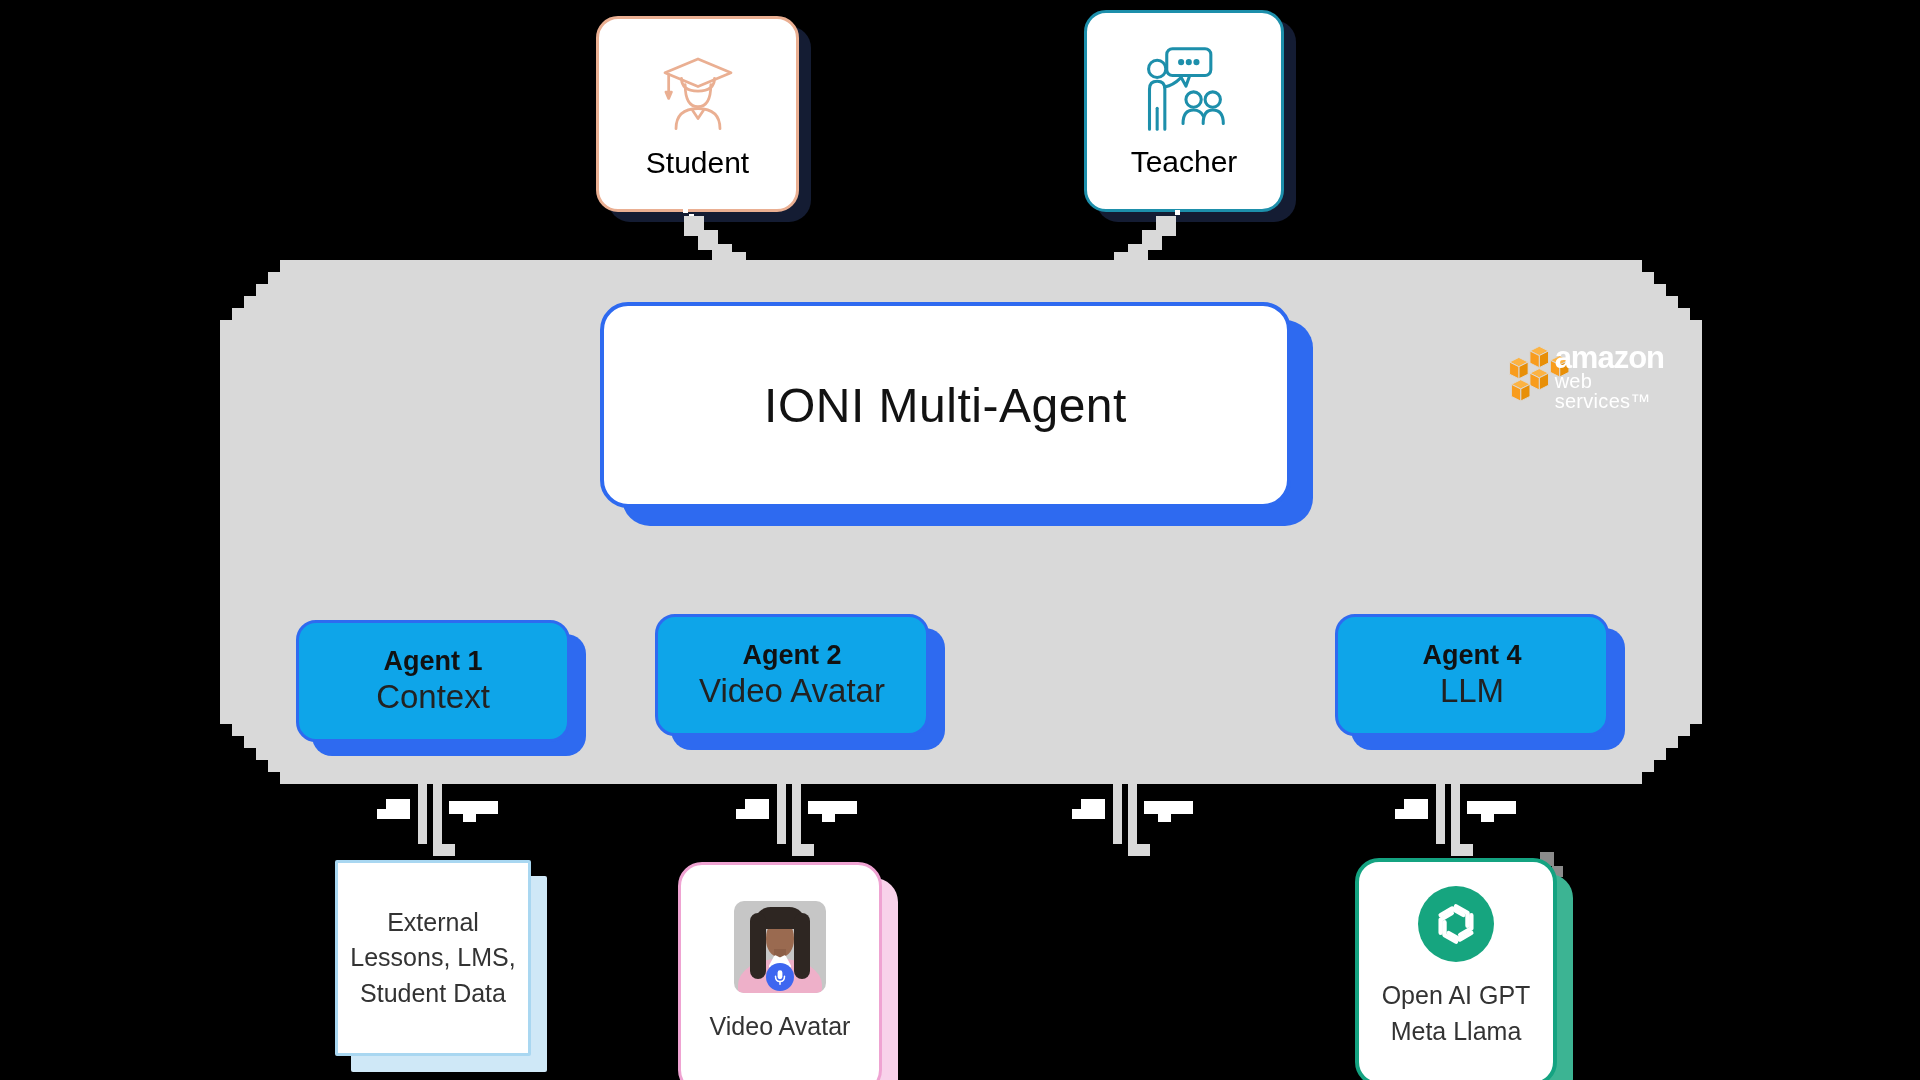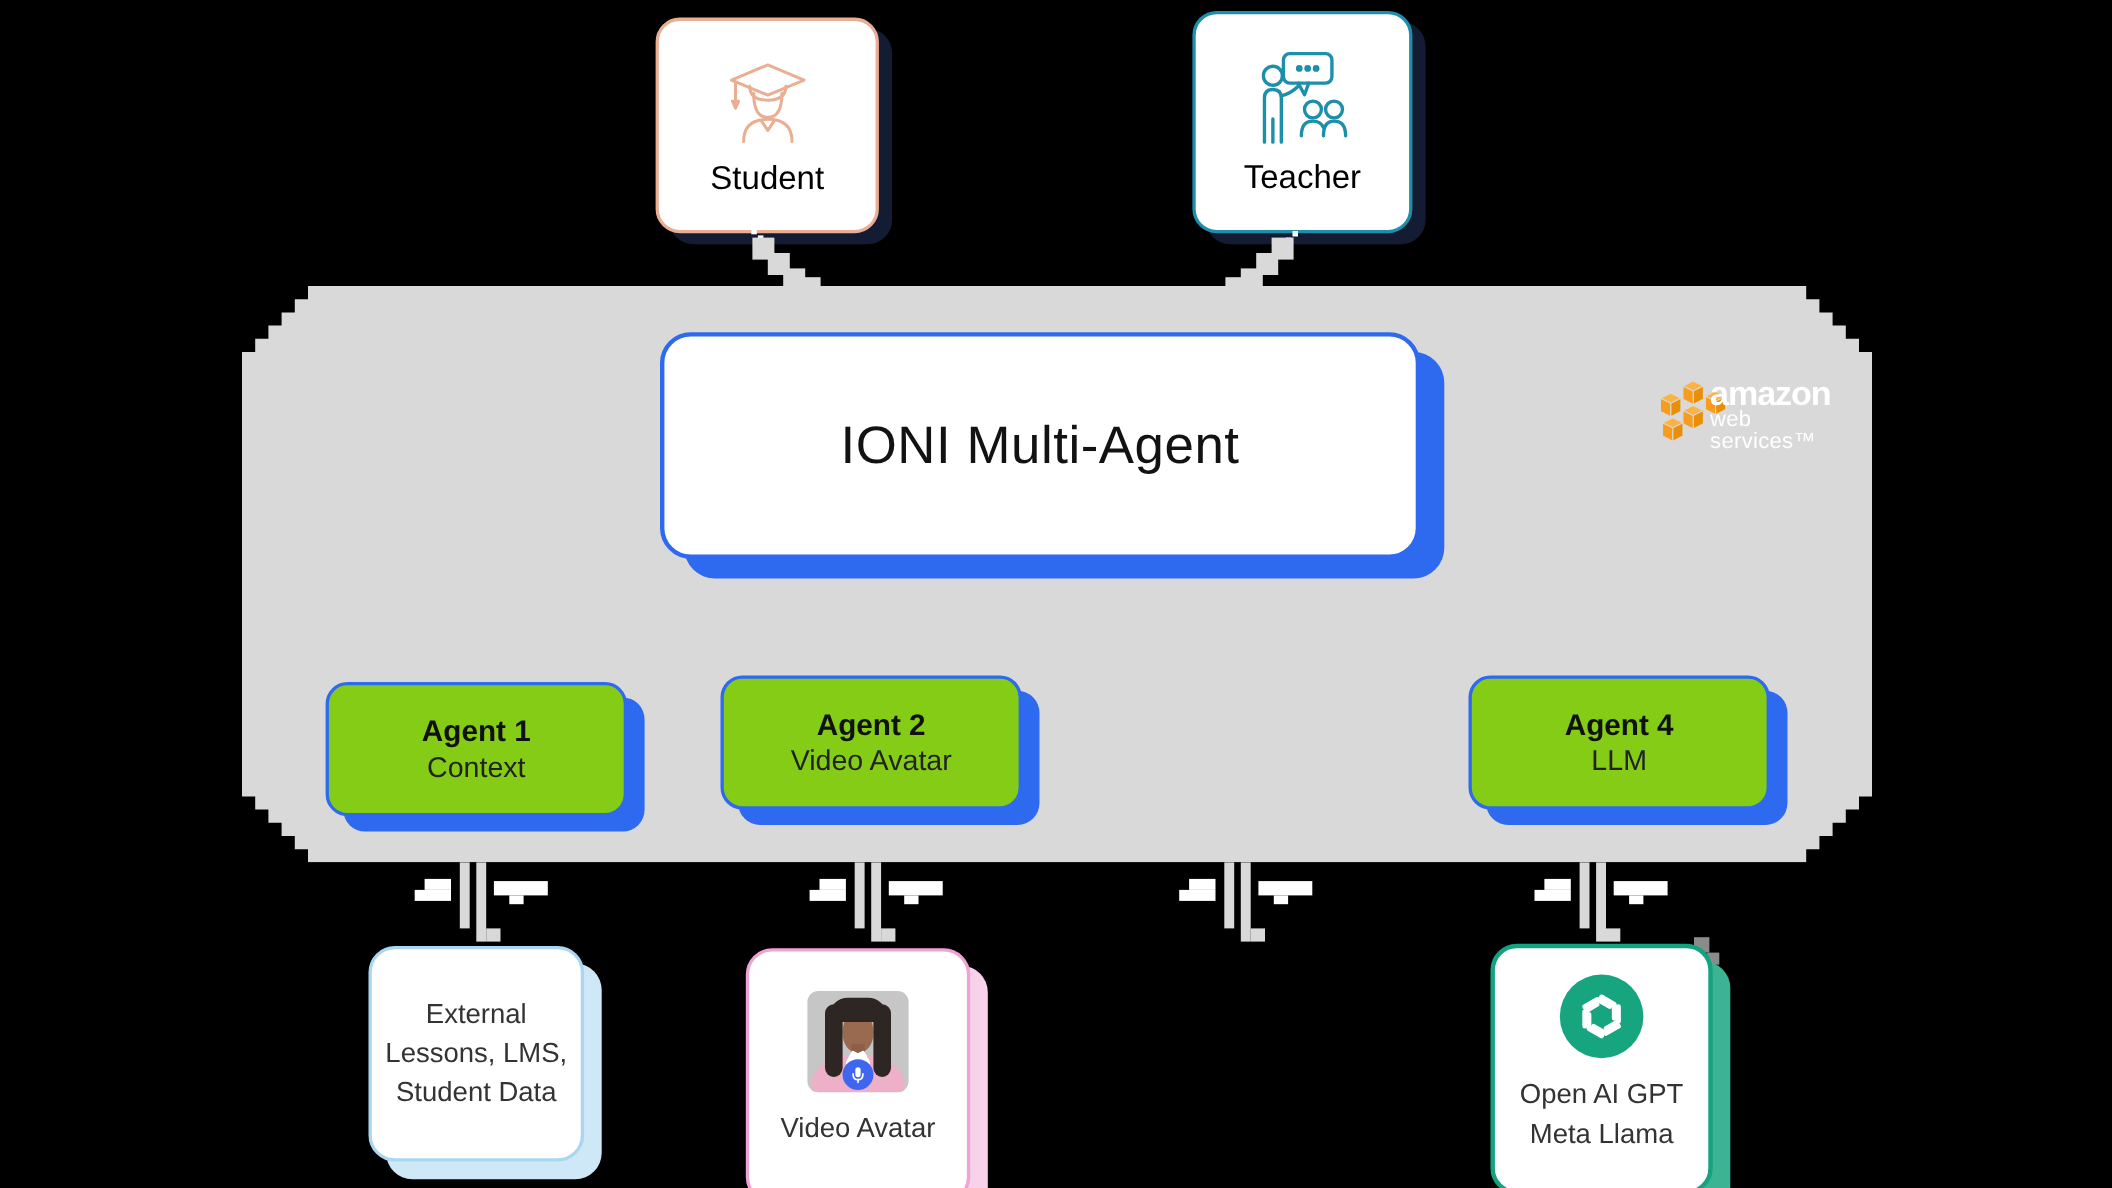--- a/index.html
+++ b/index.html
@@ -31,39 +31,39 @@
             display:flex;align-items:center;justify-content:center;}
   .ioni-title{font-size:48px;color:#121212;letter-spacing:.5px;}
 
   
   .aws{position:absolute;left:1504px;top:296px;width:180px;height:72px;display:flex;align-items:center;margin-top:44px;}
   .aws-text{margin-left:-18px;color:#fff;line-height:1;}
   .aws-line1{font-size:31px;font-weight:bold;letter-spacing:-1px;}
   .aws-line2{font-size:20px;margin-top:-2px;letter-spacing:.3px;}
 
   
-  .agent-card{position:absolute;width:268px;height:116px;background:#84cc16;border:3px solid #2e6af0;
+  .agent-card{position:absolute;width:268px;height:116px;background:#0ea5e9;border:3px solid #2e6af0;
               border-radius:20px;box-shadow:16px 14px 0 #2e6af0;
               display:flex;flex-direction:column;align-items:center;justify-content:center;gap:1px;}
   .agent-card.a1{left:296px;top:620px;}
   .agent-card.a2{left:655px;top:614px;}
   .agent-card.a3{left:992px;top:614px;}
   .agent-card.a4{left:1335px;top:614px;}
   .agent-title{font-size:27px;font-weight:bold;color:#111;}
-  .agent-subtitle{font-size:26px;color:#222;}
+  .agent-subtitle{font-size:33px;color:#222;}
 
   
   .bar{position:absolute;background:#d9d9d9;}
   .mark{position:absolute;background:#fff;}
 
   
   .res-card{position:absolute;background:#fff;display:flex;flex-direction:column;
             align-items:center;justify-content:center;text-align:center;}
   .res-card.r1{left:335px;top:860px;width:190px;height:190px;border:3px solid #a9d7f1;
-               border-radius:24px;box-shadow:16px 16px 0 #cfe8f7;}
+               border-radius:2px;box-shadow:16px 16px 0 #cfe8f7;}
   .res-card.r2{left:678px;top:862px;width:198px;height:190px;border:3px solid #efa3d2;
                border-radius:24px;box-shadow:16px 16px 0 #f8d2ea;justify-content:flex-start;padding-top:36px;gap:16px;}
   .res-card.r3{left:1027px;top:860px;width:188px;height:190px;border:3px solid #ab9266;
                border-radius:24px;box-shadow:16px 16px 0 #eed2a2;}
   .res-card.r4{left:1355px;top:858px;width:194px;height:196px;border:4px solid #14a381;
                border-radius:24px;box-shadow:16px 16px 0 #3cb493;justify-content:flex-start;padding-top:24px;gap:16px;}
   .res-label{font-size:25px;line-height:1.42;color:#333;white-space:pre-line;}
 
   
   .avatar{position:relative;width:92px;height:92px;border-radius:10px;background:#c6c6c6;overflow:hidden;}

